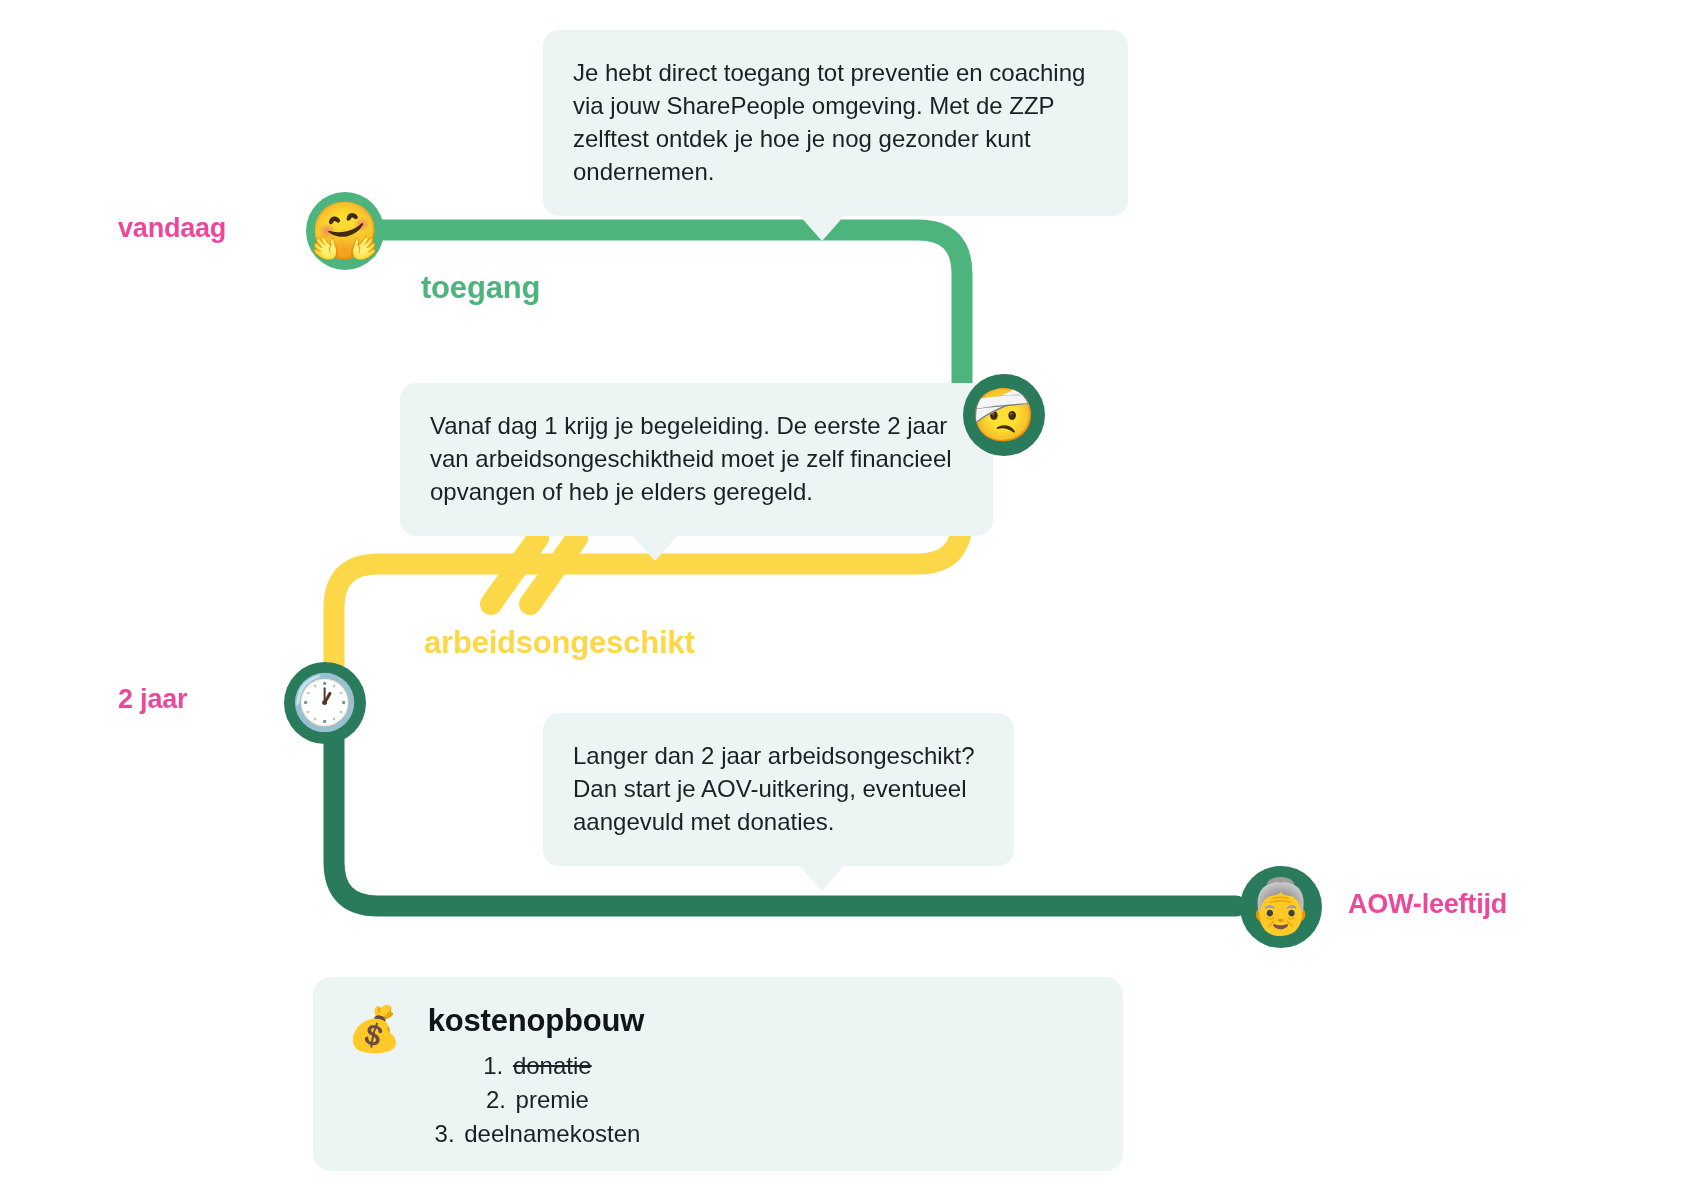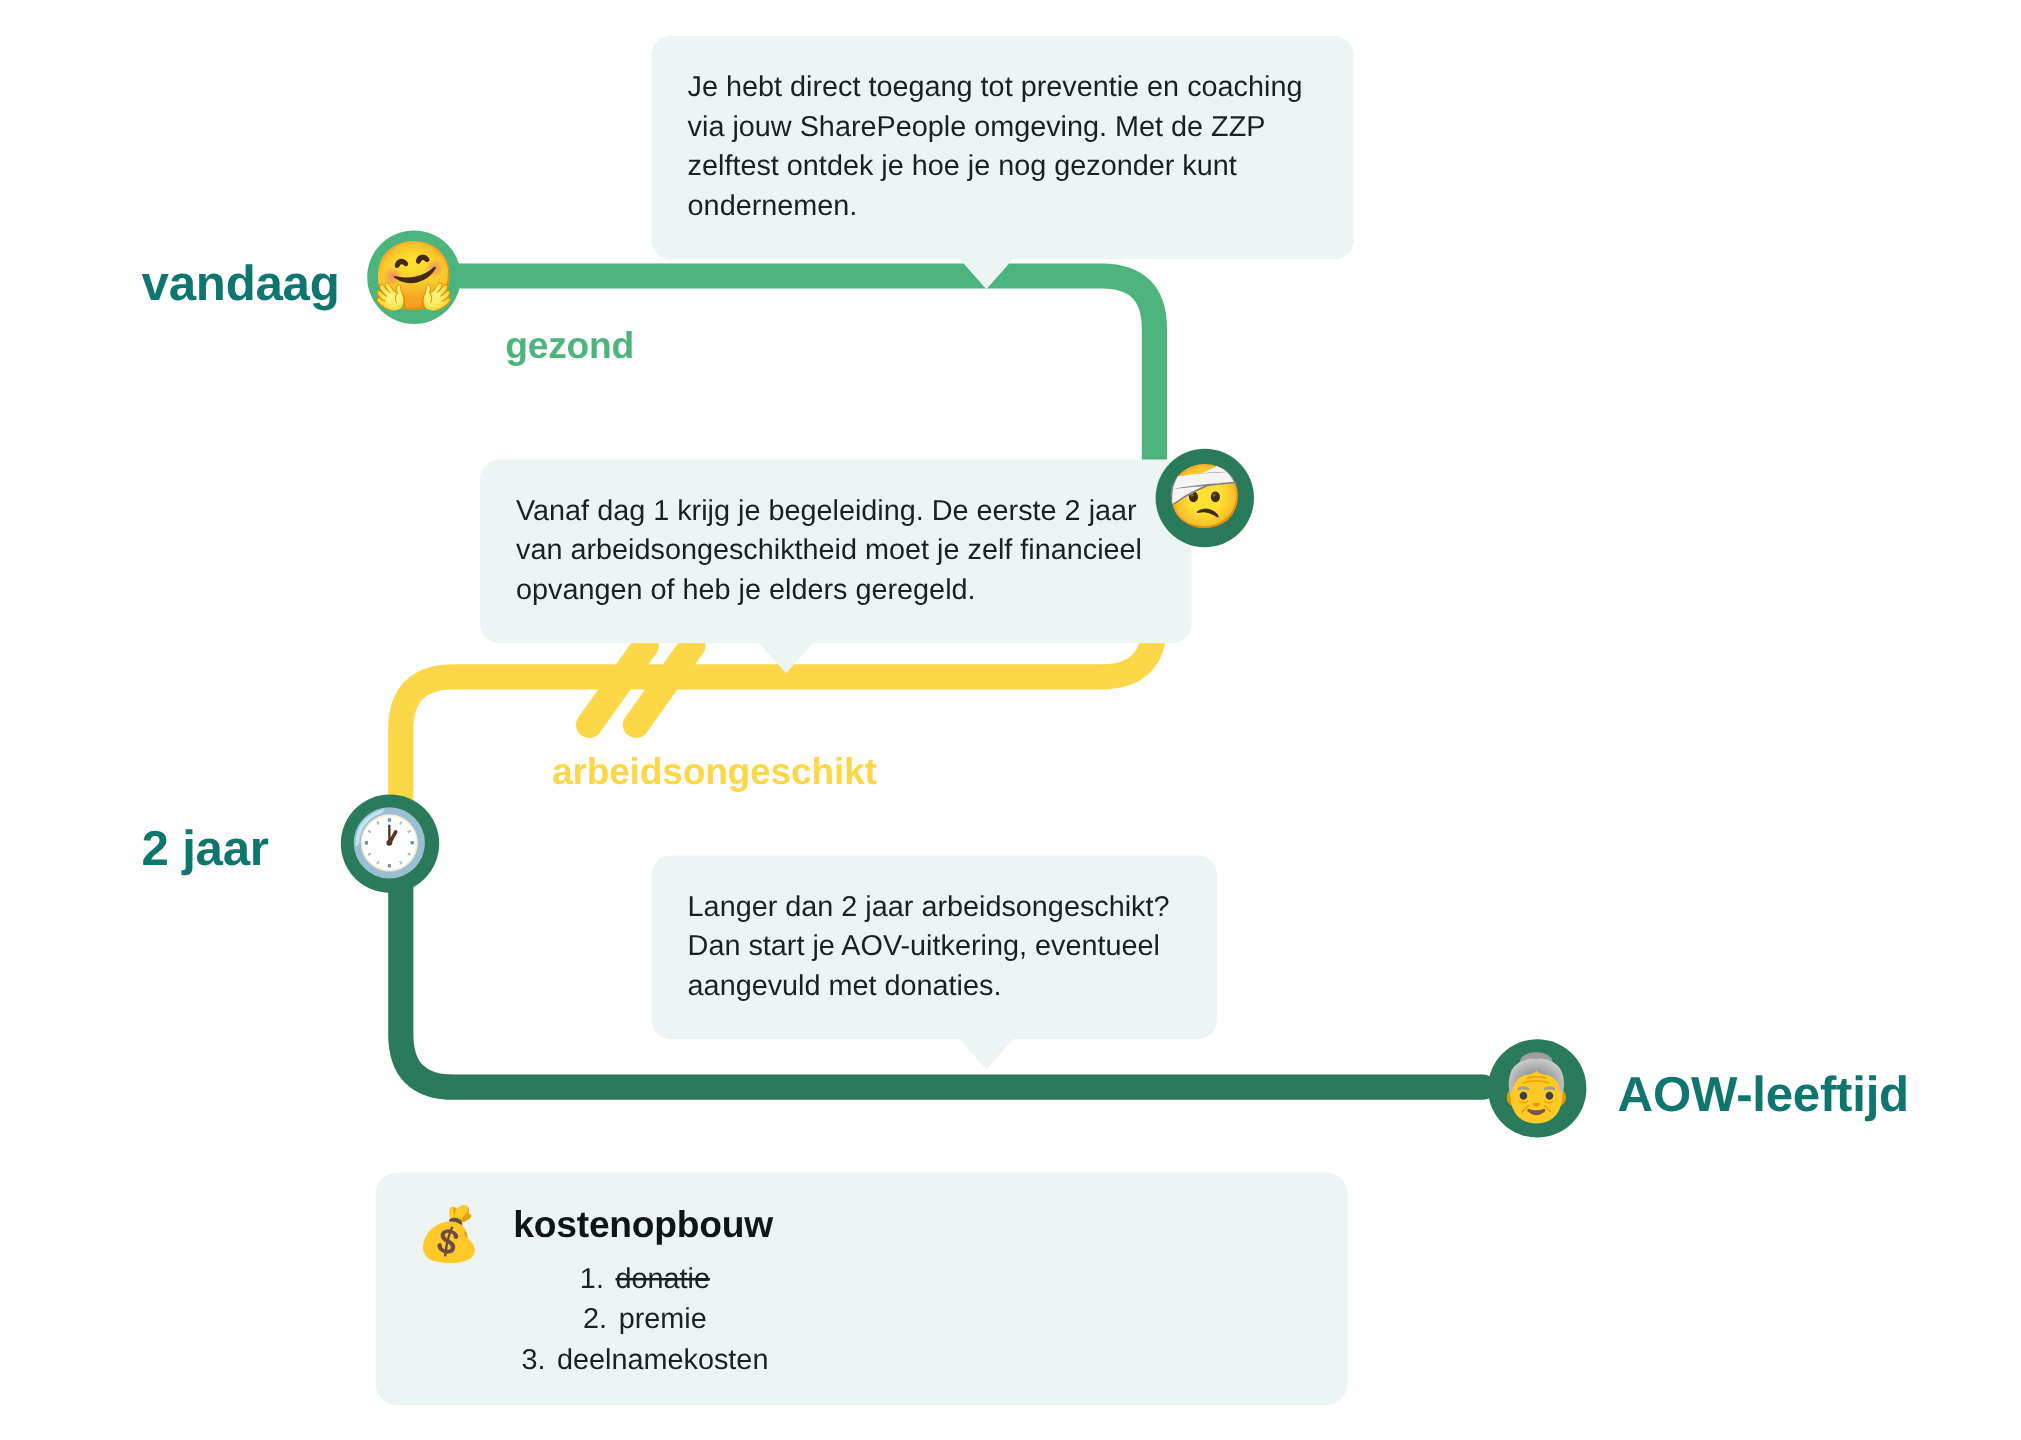--- a/index.html
+++ b/index.html
@@ -25,23 +25,23 @@
   }
   .node .glyph{
     font-family:"DejaVu Sans",sans-serif;
     line-height:1;
     display:block;
   }
 
   
   .side-label{
     position:absolute;
-    font-size:41px;
+    font-size:27px;
     font-weight:700;
-    color:#0f766e;
+    color:#ec4899;
     letter-spacing:-0.2px;
     white-space:nowrap;
     z-index:7;
   }
   .seg-label{
     position:absolute;
     font-size:31px;
     font-weight:700;
     letter-spacing:-0.2px;
     white-space:nowrap;
@@ -147,23 +147,23 @@
   <div class="node" style="left:1240px;top:866px;width:82px;height:82px;background:#2A7A5C;">
     <span class="glyph" style="font-size:54px;">👵</span>
   </div>
 
   <div class="side-label" style="left:118px;top:213px;">vandaag</div>
 
   <div class="side-label" style="left:118px;top:684px;">2 jaar</div>
 
   <div class="side-label" style="left:1348px;top:889px;">AOW-leeftijd</div>
 
-  <div class="seg-label" style="left:421px;top:270px;color:#4CB47C;">gezond</div>
+  <div class="seg-label" style="left:421px;top:270px;color:#4CB47C;">toegang</div>
 
-  <div class="seg-label" style="left:424px;top:625px;color:#FCD849;margin-left:36px;">arbeidsongeschikt</div>
+  <div class="seg-label" style="left:424px;top:625px;color:#FCD849;">arbeidsongeschikt</div>
 
   <div class="tip" style="left:543px;top:30px;width:585px;">
     <p>Je hebt direct toegang tot preventie en coaching via jouw SharePeople omgeving. Met de ZZP zelftest ontdek je hoe je nog gezonder kunt ondernemen.</p>
     <span class="tail" style="left:256px;"></span>
   </div>
 
   <div class="tip" style="left:400px;top:383px;width:593px;">
     <p>Vanaf dag 1 krijg je begeleiding. De eerste 2 jaar van arbeidsongeschiktheid moet je zelf financieel opvangen of heb je elders geregeld.</p>
     <span class="tail" style="left:232px;"></span>
   </div>

